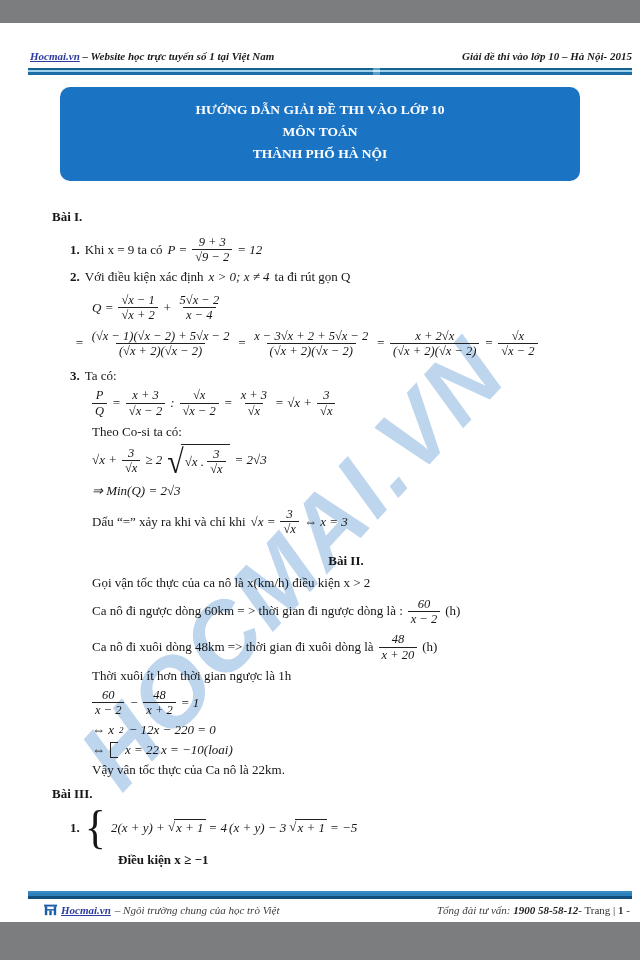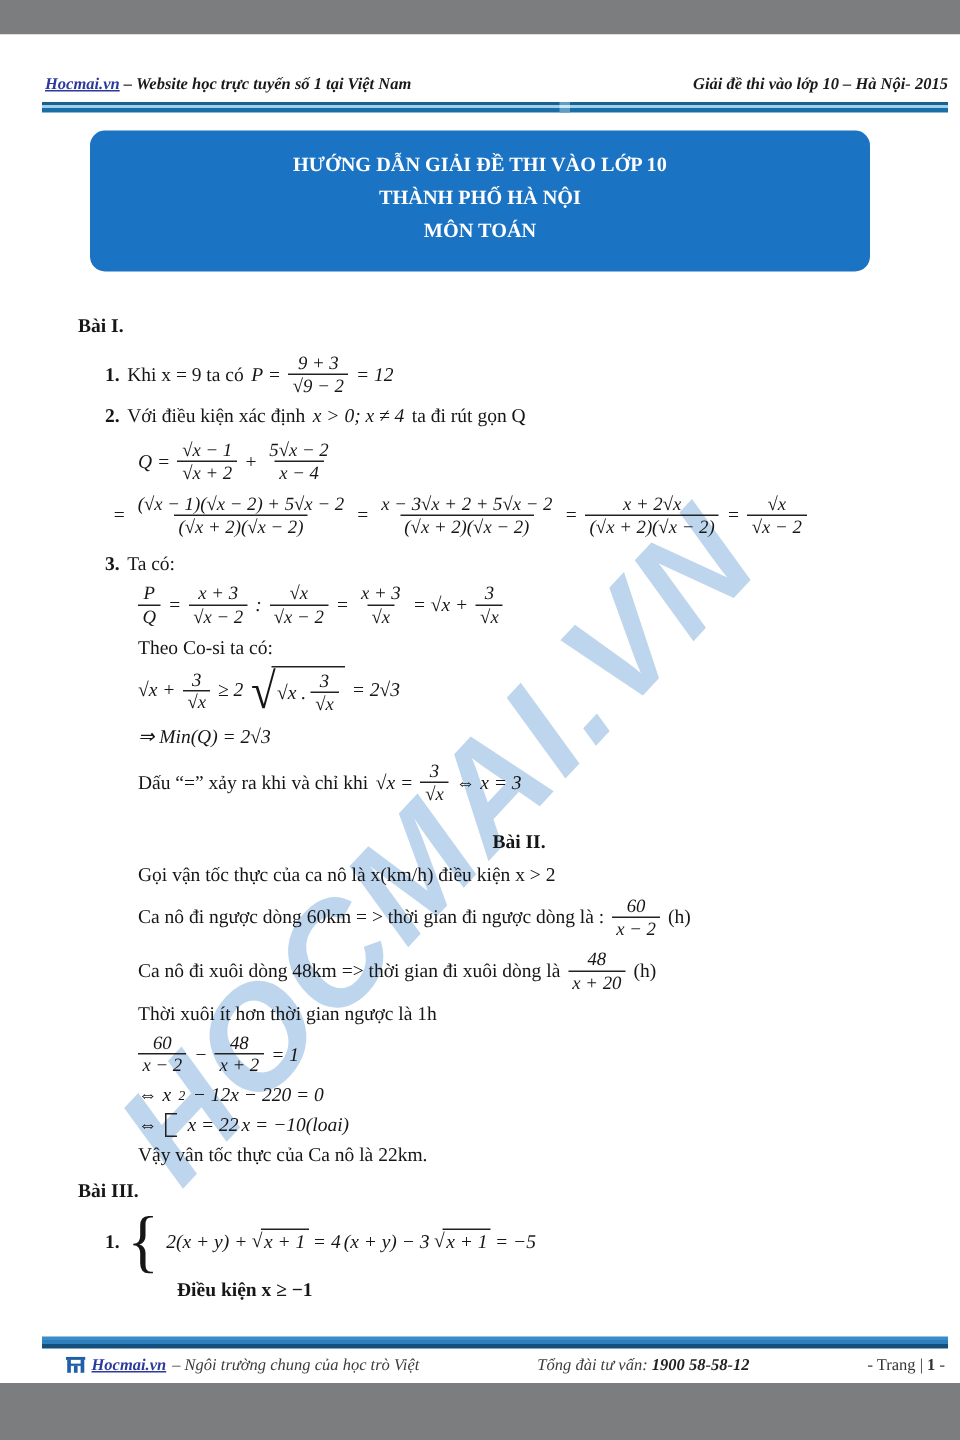--- a/index.html
+++ b/index.html
@@ -53,21 +53,21 @@
   .brace{font-size:44px;font-weight:400;font-style:normal;line-height:1;transform:scaleY(1.05);}
   sup{font-size:9px;}
 
   
   .ftr{position:absolute;left:0;right:0;bottom:6px;z-index:1;}
   .frule{height:8px;margin:0 8px 0 28px;background:linear-gradient(#3a8cc9 0 2px,#2e80bd 2px 5px,#134f7c 5px 8px);}
   .frow{display:flex;align-items:center;padding:4px 10px 0 44px;font-size:11px;font-style:italic;}
   .frow .left{display:flex;align-items:center;gap:4px;white-space:nowrap;}
   .frow .brand{color:#2b3a9c;text-decoration:underline;font-weight:bold;}
   .frow .tagline{color:#3c3c3c;text-align:center;}
-  .frow .mid{flex:1;text-align:center;color:#3c3c3c;white-space:nowrap;}
+  .frow .mid{flex:1;text-align:right;color:#3c3c3c;white-space:nowrap;}
   .frow .mid b{color:#222;}
   .frow .right{font-style:normal;color:#333;white-space:nowrap;}
   .logo{width:13px;height:13px;display:inline-block;}
 
   .mt26{margin-top:26px;} .mt12{margin-top:16px;text-align:center;} .mt10{margin-top:10px;} .mt8{margin-top:8px;}
   .mt6{margin-top:6px;} .mt4{margin-top:4px;} .mt2{margin-top:2px;font-weight:bold;}
 </style>
 </head>
 <body>
 
@@ -83,22 +83,22 @@
       <span class="tag">– Website học trực tuyến số 1 tại Việt Nam</span>
     </span>
     <span class="tag">Giải đề thi vào lớp 10 – Hà Nội- 2015</span>
   </div>
   <div class="hrule z">
       <span class="notch"></span>
     </div>
 
   <div class="titlebox z">
     <div>HƯỚNG DẪN GIẢI ĐỀ THI VÀO LỚP 10</div>
+    <div>MÔN TOÁN</div>
     <div>THÀNH PHỐ HÀ NỘI</div>
-    <div>MÔN TOÁN</div>
   </div>
 
   <div class="content z">
 
     <div class="h-bai mt26">Bài I.</div>
 
     <div class="row ind1 mt10">
       <span class="bold">1.</span>
       <span>Khi x = 9 ta có</span>
       <span class="m">P =</span>

